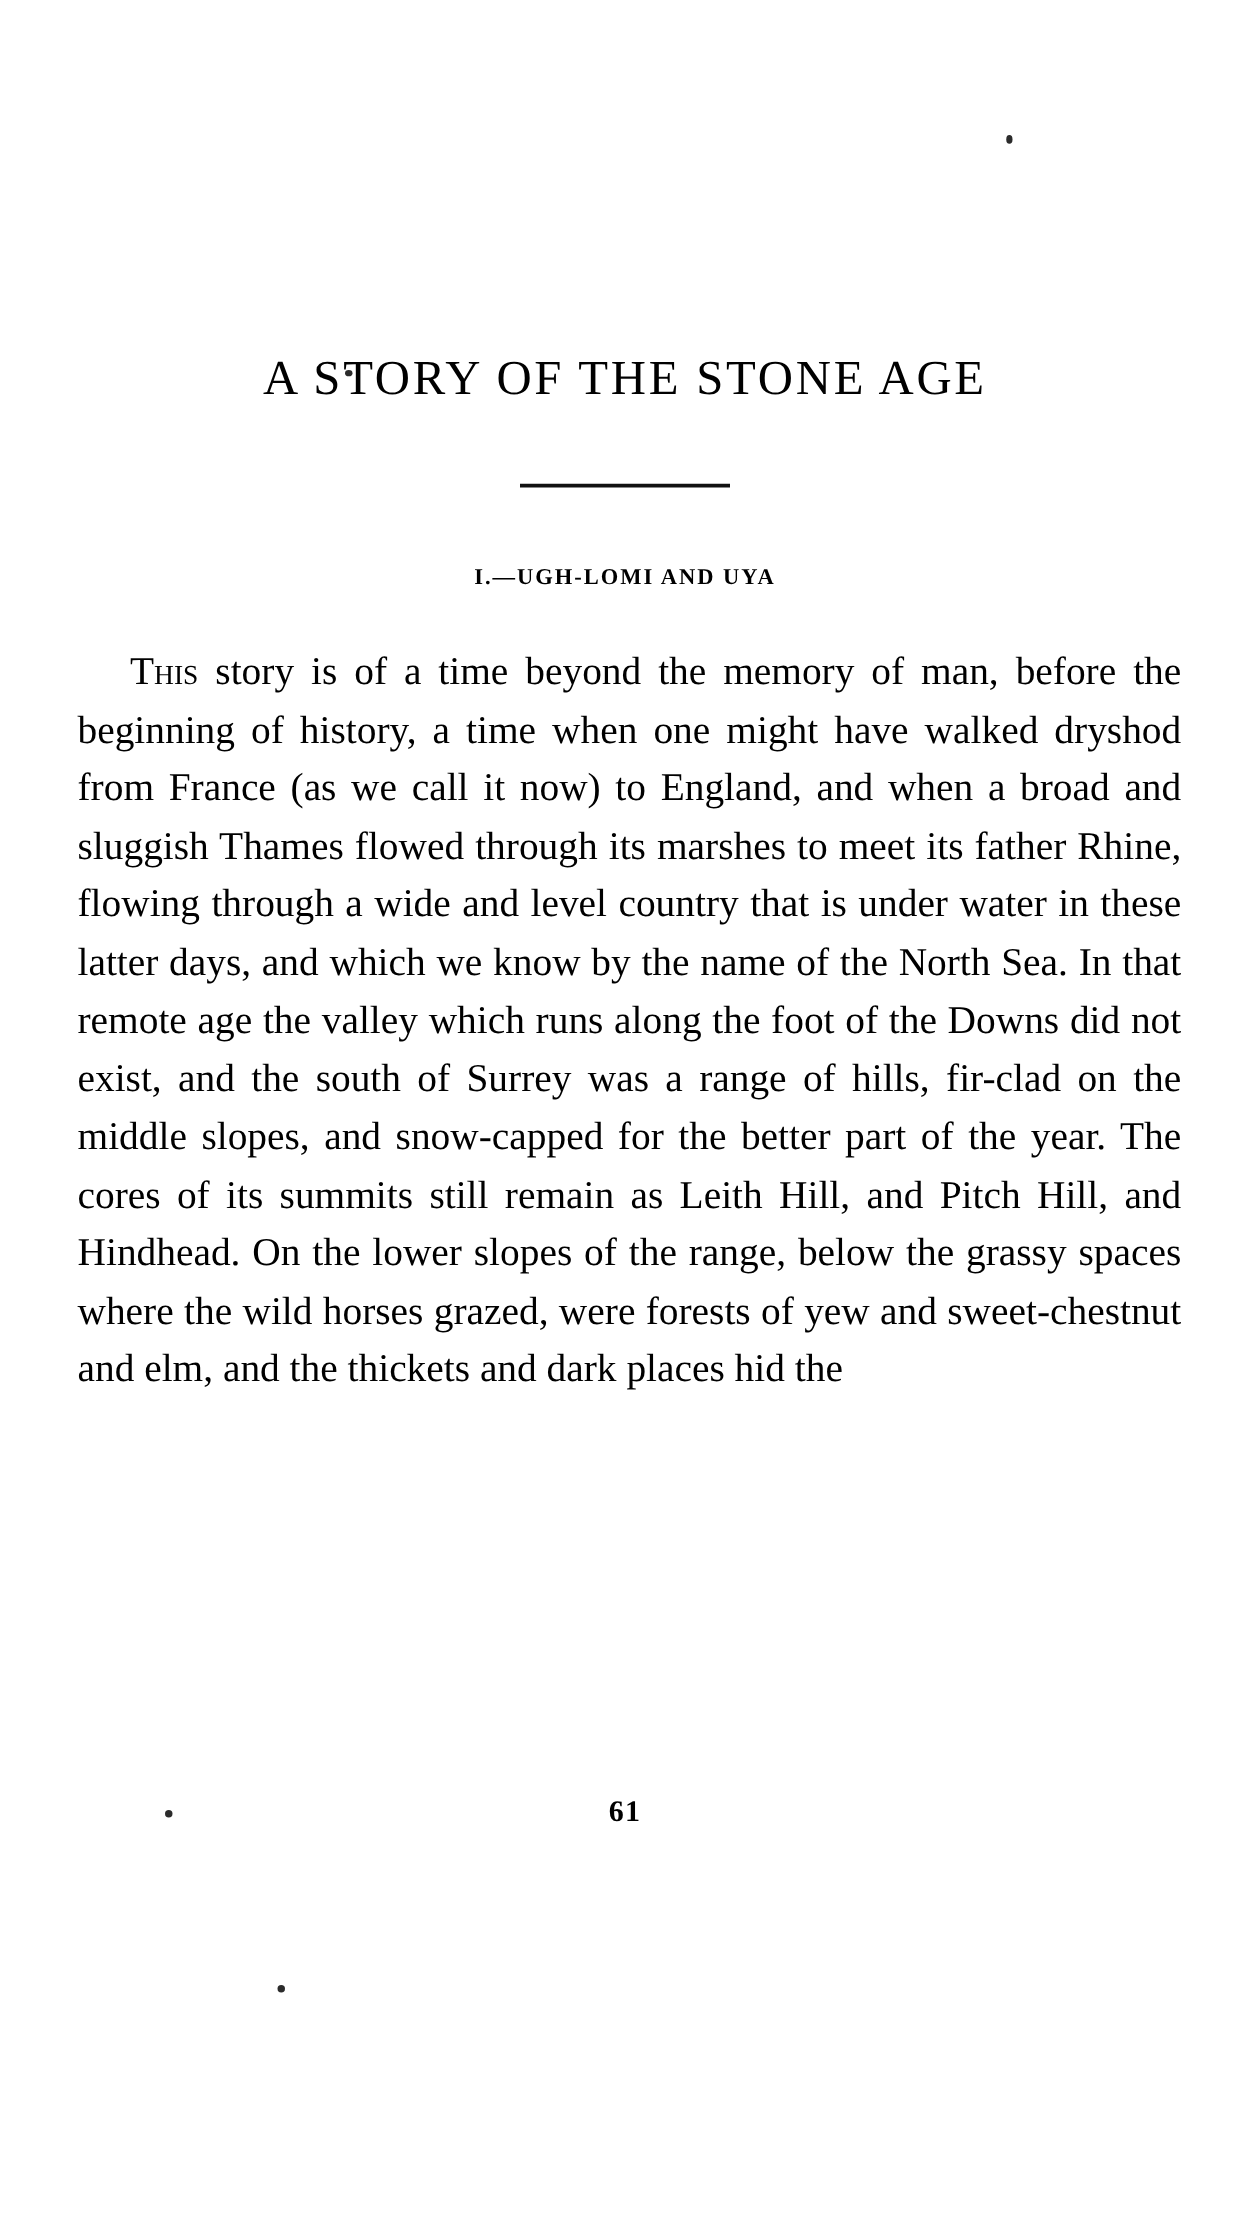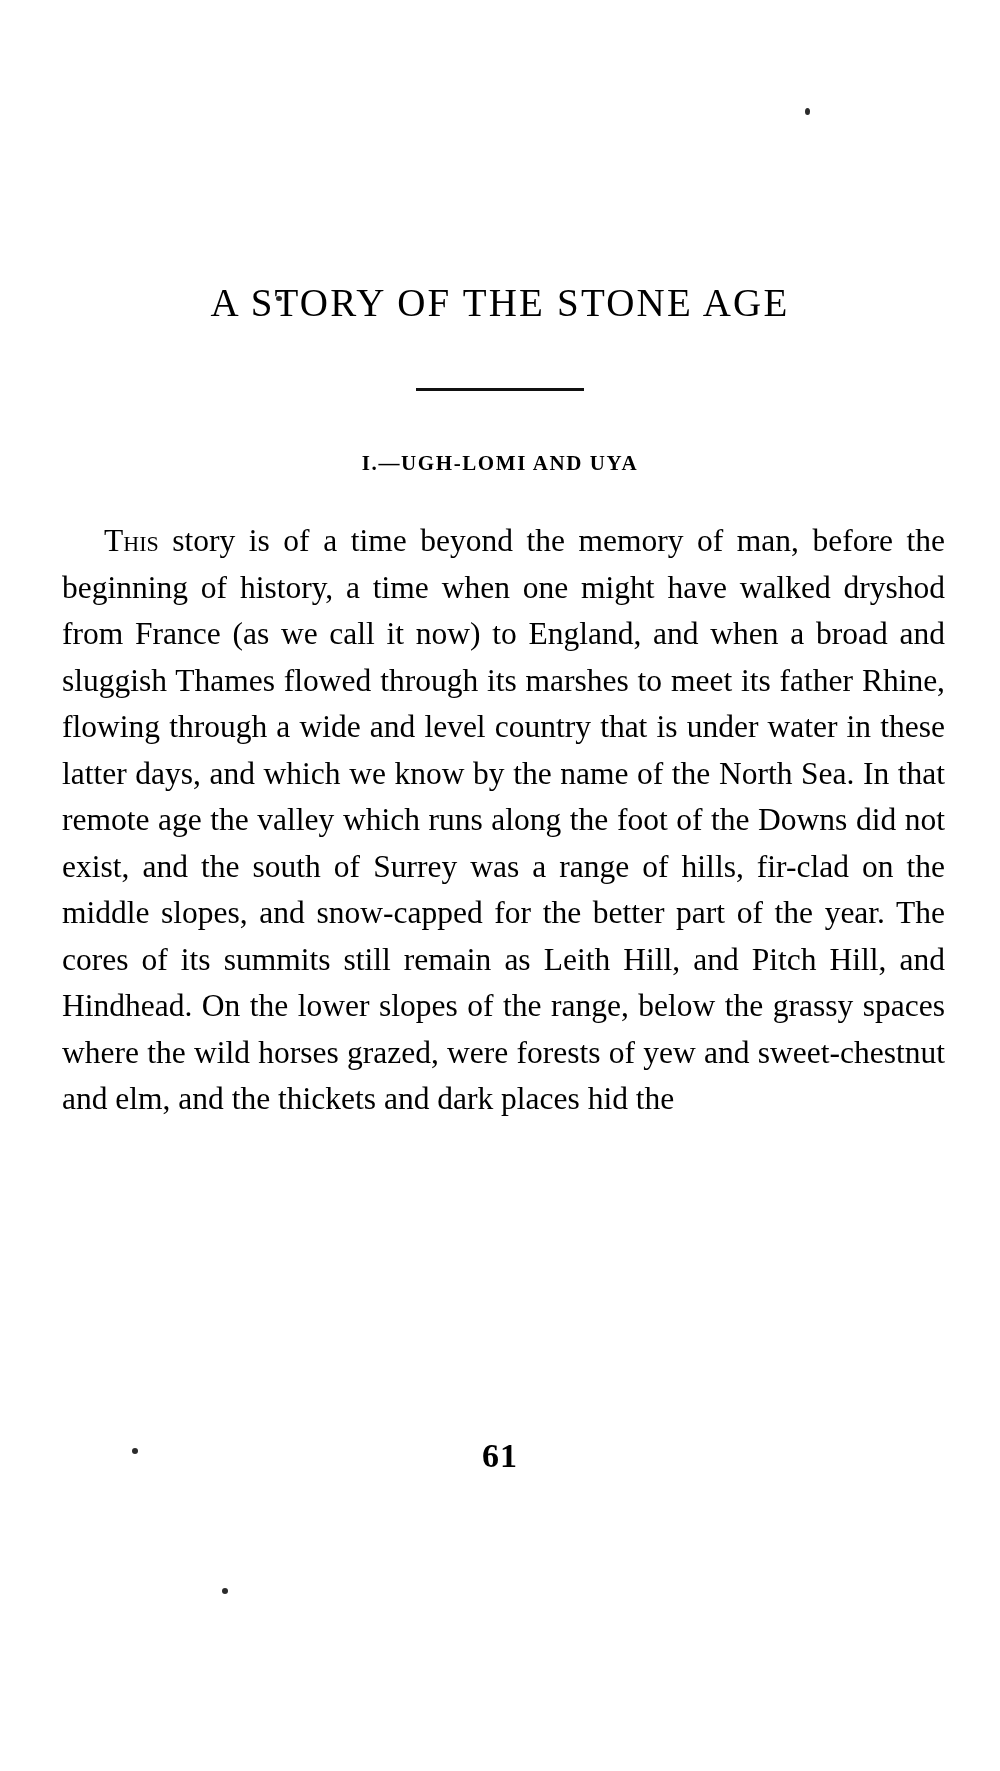--- a/index.html
+++ b/index.html
@@ -48,21 +48,21 @@
   }
   .rule {
     display: inline-block;
     width: 168px;
     height: 3px;
     background: #111111;
   }
 
   .section-title {
     text-align: center;
-    font-size: 21px;
+    font-size: 18px;
     letter-spacing: 1.6px;
     font-weight: bold;
     margin-top: 56px;
     white-space: nowrap;
   }
 
   .body-text {
     margin-top: 42px;
     font-size: 31.5px;
     line-height: 46.5px;
@@ -78,21 +78,21 @@
   .smallcaps {
     font-variant: small-caps;
   }
 
   .folio {
     position: absolute;
     left: 0;
     top: 1437px;
     width: 1000px;
     text-align: center;
-    font-size: 34px;
+    font-size: 24px;
     font-weight: bold;
     letter-spacing: 1px;
   }
 
   .speck {
     position: absolute;
     background: #2b2b2b;
     border-radius: 50%;
   }
   .speck-a { left: 805px; top: 108px; width: 5px; height: 7px; }

